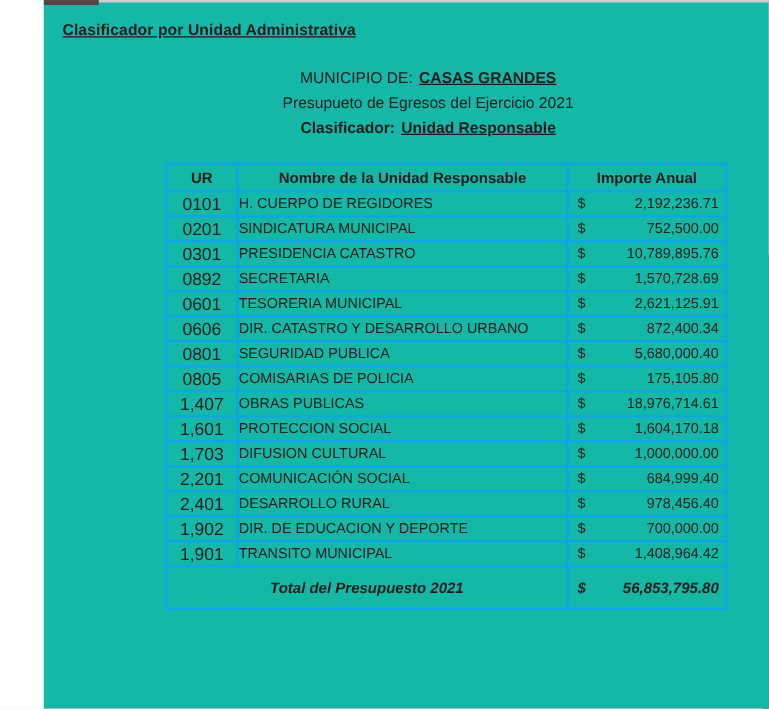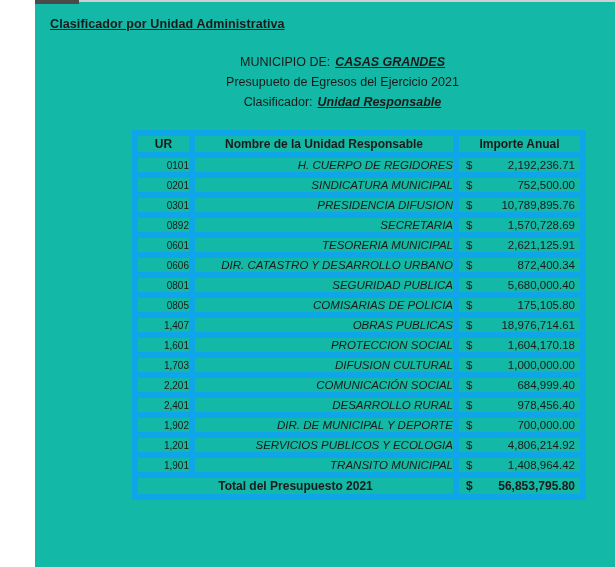--- a/index.html
+++ b/index.html
@@ -43,64 +43,62 @@
   }
   .center-block {
     position: absolute;
     left: 0;
     top: 52px;
     width: 100%;
     text-align: center;
     font-size: 12.5px;
     line-height: 20px;
   }
-  .bold { font-weight: normal; }
+  .bold { font-weight: bold; }
   .bold-underline {
     font-weight: bold;
     text-decoration: underline;
-    font-style: italic;
   }
   .label-gap { margin-right: 5px; }
 
   table.budget-table {
     position: absolute;
     left: 97px;
     top: 130px;
     width: 448px;
     border-collapse: collapse;
     table-layout: fixed;
   }
   .budget-table col.c-ur      { width: 57px;  }
   .budget-table col.c-nombre  { width: 264px; }
   .budget-table col.c-importe { width: 127px; }
 
   .budget-table th,
   .budget-table td {
-    border: 6px solid #0ea5e9;
+    border: 2px solid #0ea5e9;
     padding: 0;
     overflow: hidden;
     white-space: nowrap;
   }
   .budget-table thead tr { height: 22px; }
   .budget-table tbody tr { height: 20px; }
-  .budget-table tfoot tr { height: 22px; }
+  .budget-table tfoot tr { height: 34px; font-style: italic; }
 
   .budget-table thead th {
     font-size: 12px;
     font-weight: bold;
     text-align: center;
   }
   td.ur-cell {
-    font-size: 10px;
-    text-align: right;
+    font-size: 14px;
+    text-align: center;
   }
   td.nombre-cell {
     font-size: 11.5px;
-    text-align: right;
-    font-style: italic;
+    text-align: left;
   }
   .amount-wrap {
     display: flex;
     justify-content: space-between;
     align-items: baseline;
     padding: 0 5px 0 7px;
     font-size: 11.5px;
   }
   tfoot td.total-label {
     font-size: 12px;
@@ -160,21 +158,21 @@
     <td class="nombre-cell">SINDICATURA MUNICIPAL</td>
     <td>
       <div class="amount-wrap">
         <span>$</span>
         <span>752,500.00</span>
       </div>
     </td>
   </tr>
         <tr>
     <td class="ur-cell">0301</td>
-    <td class="nombre-cell">PRESIDENCIA DIFUSION</td>
+    <td class="nombre-cell">PRESIDENCIA CATASTRO</td>
     <td>
       <div class="amount-wrap">
         <span>$</span>
         <span>10,789,895.76</span>
       </div>
     </td>
   </tr>
         <tr>
     <td class="ur-cell">0892</td>
     <td class="nombre-cell">SECRETARIA</td>
@@ -270,35 +268,25 @@
     <td class="nombre-cell">DESARROLLO RURAL</td>
     <td>
       <div class="amount-wrap">
         <span>$</span>
         <span>978,456.40</span>
       </div>
     </td>
   </tr>
         <tr>
     <td class="ur-cell">1,902</td>
-    <td class="nombre-cell">DIR. DE MUNICIPAL Y DEPORTE</td>
+    <td class="nombre-cell">DIR. DE EDUCACION Y DEPORTE</td>
     <td>
       <div class="amount-wrap">
         <span>$</span>
         <span>700,000.00</span>
-      </div>
-    </td>
-  </tr>
-        <tr>
-    <td class="ur-cell">1,201</td>
-    <td class="nombre-cell">SERVICIOS PUBLICOS Y ECOLOGIA</td>
-    <td>
-      <div class="amount-wrap">
-        <span>$</span>
-        <span>4,806,214.92</span>
       </div>
     </td>
   </tr>
         <tr>
     <td class="ur-cell">1,901</td>
     <td class="nombre-cell">TRANSITO MUNICIPAL</td>
     <td>
       <div class="amount-wrap">
         <span>$</span>
         <span>1,408,964.42</span>

